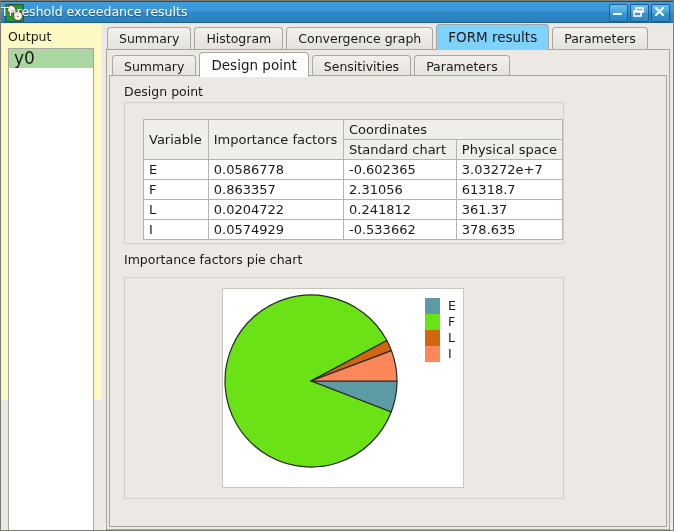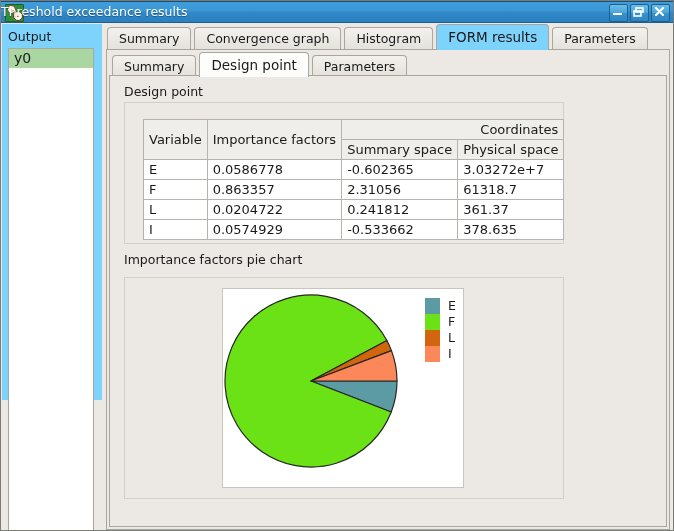--- a/index.html
+++ b/index.html
@@ -90,21 +90,21 @@
     position: relative;
     cursor: pointer;
   }
   .wbtn svg { position: absolute; left: 2px; top: 2px; }
 
   
   #output-panel {
     position: absolute;
     left: 1px; top: 23px;
     width: 100px; height: 376px;
-    background: #7dd3fc;
+    background: #fef9c3;
   }
   #output-label {
     position: absolute;
     left: 6px; top: 5px;
     font-size: 12.5px;
     color: #1a1a1a;
     white-space: nowrap;
   }
   #output-listbox {
     position: absolute;
@@ -113,21 +113,21 @@
     box-sizing: border-box;
     background: #ffffff;
     border: 1px solid #a9a59f;
     box-shadow: inset 1px 1px 0 #ffffff;
     overflow: hidden;
   }
   .list-item {
     height: 19px;
     line-height: 19px;
     padding-left: 5px;
-    font-size: 14px;
+    font-size: 17px;
     color: #1a1a1a;
     white-space: nowrap;
     cursor: default;
   }
   .list-item.selected { background: #a9d6a1; }
 
   
   #right-area {
     position: absolute;
     left: 101px; top: 23px;
@@ -252,21 +252,21 @@
     height: 20px;
     font-weight: normal;
     text-align: left;
     color: #1a1a1a;
     white-space: nowrap;
     box-sizing: border-box;
   }
   #dp-table th {
     background: #f0eeea;
   }
-  #dp-table th.ctr { text-align: right; }
+  #dp-table th.ctr { text-align: left; }
   #dp-table td { background: #ffffff; }
   .c-var  { width: 66px; }
   .c-imp  { width: 136px; }
   .c-std  { width: 118px; }
   .c-phy  { width: 102px; }
 
   
   #pie-canvas {
     position: absolute;
     left: 97px; top: 10px;
@@ -330,48 +330,49 @@
     <div id="output-label">Output</div>
     <div id="output-listbox">
       <div class="list-item selected">y0</div>
     </div>
   </div>
 
   <div id="right-area">
 
     <div id="outer-tabs">
       <div class="tab">Summary</div>
+      <div class="tab">Histogram</div>
       <div class="tab">Convergence graph</div>
-      <div class="tab">Histogram</div>
       <div class="tab active">FORM results</div>
       <div class="tab">Parameters</div>
     </div>
 
     <div id="outer-page">
 
       <div id="inner-tabs">
         <div class="tab2">Summary</div>
         <div class="tab2 active">Design point</div>
+        <div class="tab2">Sensitivities</div>
         <div class="tab2">Parameters</div>
       </div>
 
       <div id="inner-page">
 
         <div class="group-title" style="left:14px; top:8px;">Design point</div>
         <div class="group-box" style="left:14px; top:26px; width:440px; height:142px;">
 
           <table id="dp-table">
             <thead>
               <tr>
                 <th class="c-var" rowspan="2">Variable</th>
                 <th class="c-imp" rowspan="2">Importance factors</th>
                 <th class="ctr" colspan="2">Coordinates</th>
               </tr>
               <tr>
-                <th class="c-std">Summary space</th>
+                <th class="c-std">Standard chart</th>
                 <th class="c-phy">Physical space</th>
               </tr>
             </thead>
             <tbody>
               <tr>
                 <td>E</td>
                 <td>0.0586778</td>
                 <td>-0.602365</td>
                 <td>3.03272e+7</td>
               </tr>

